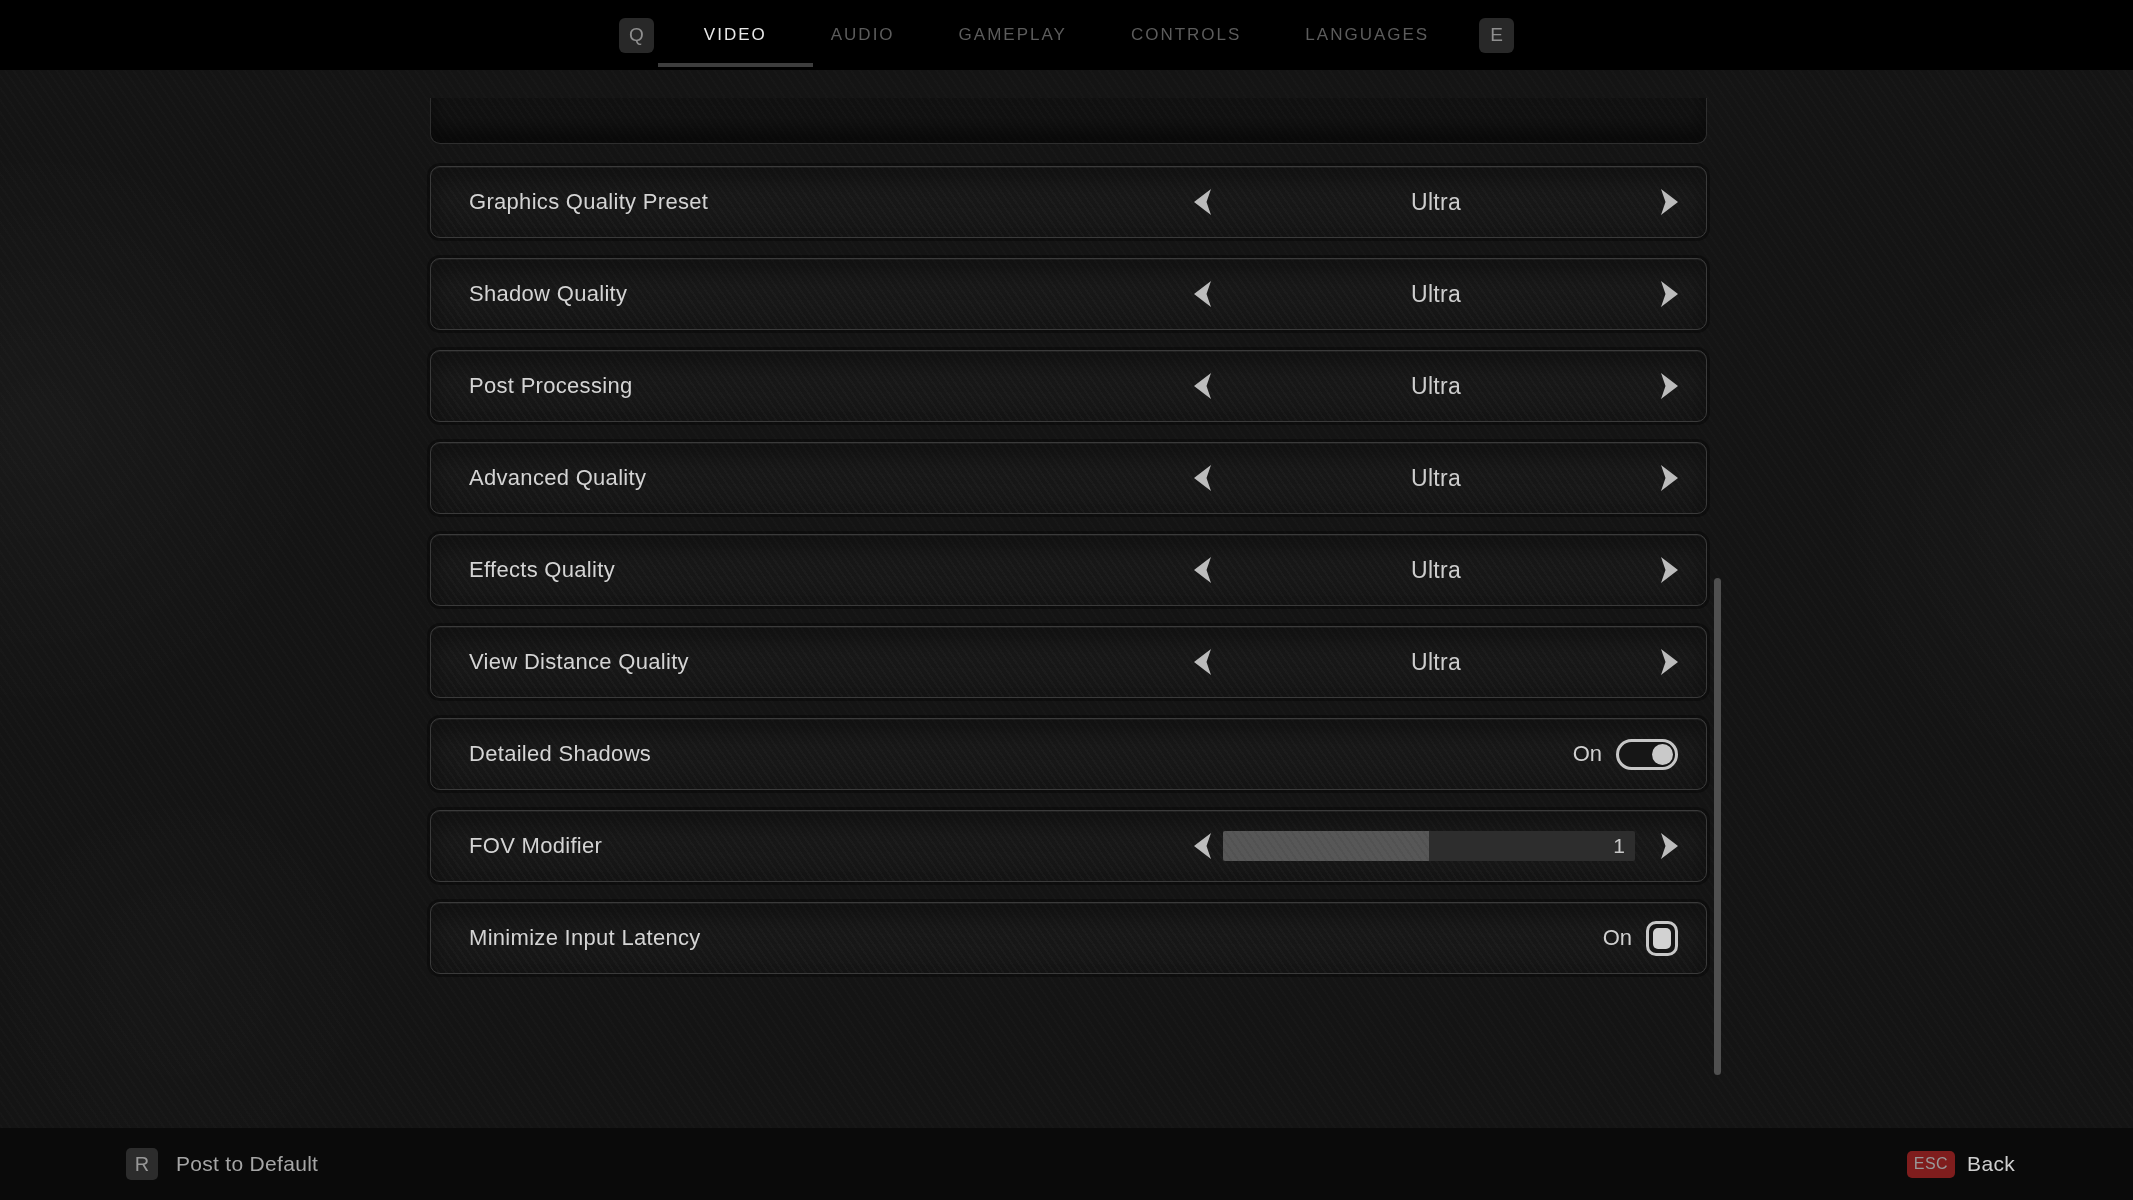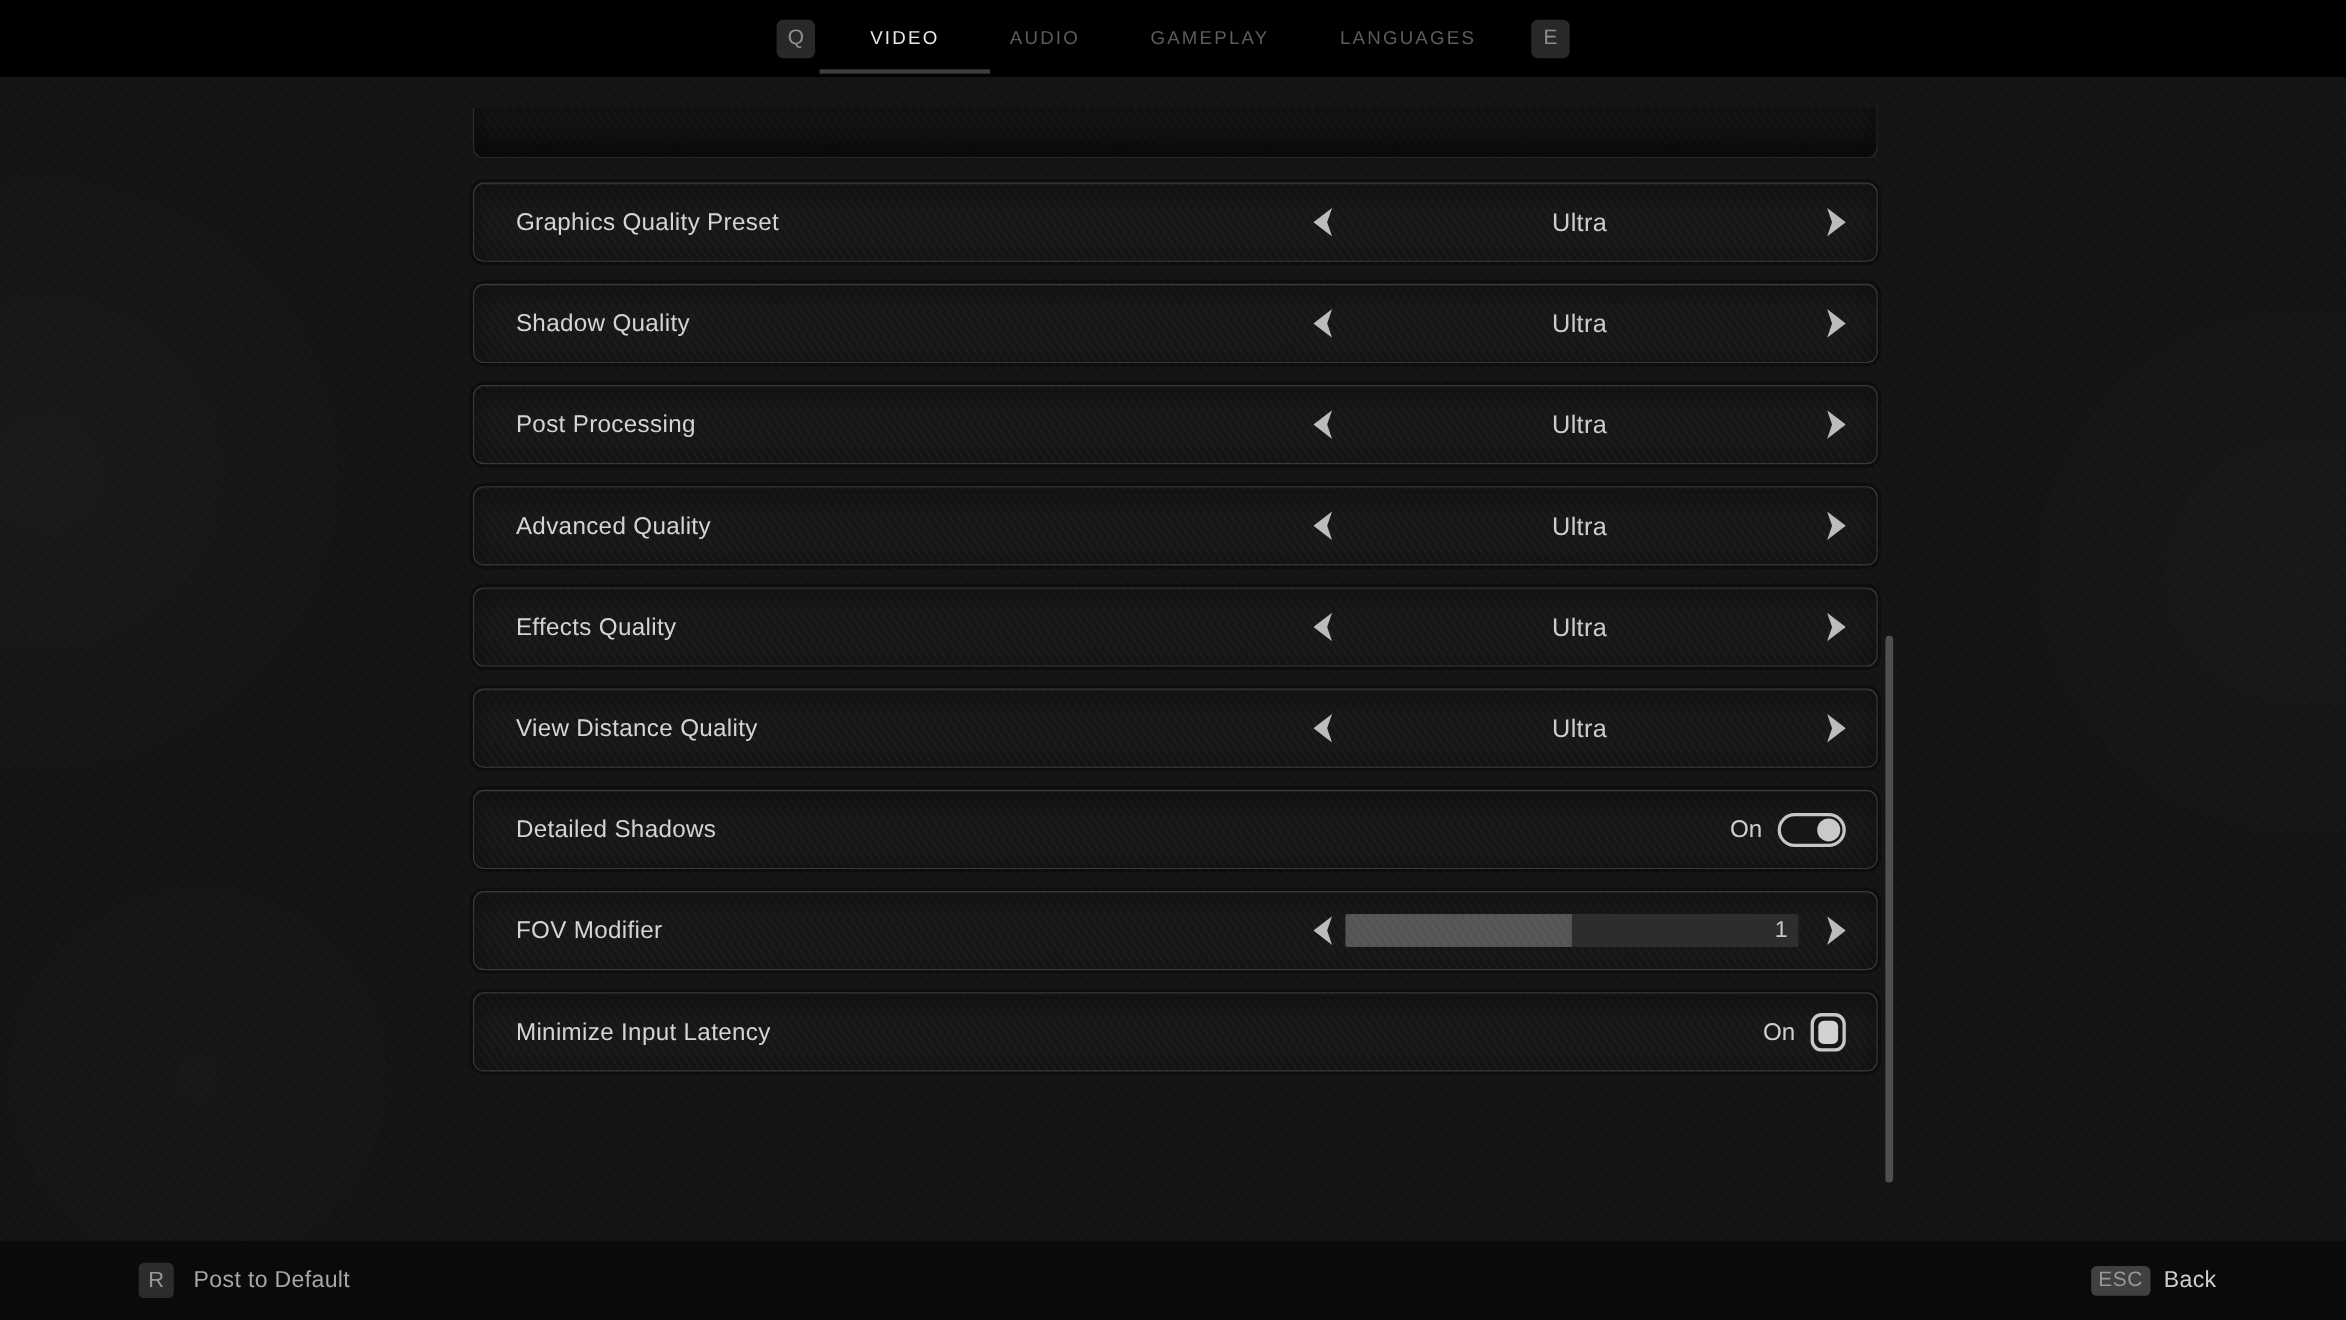--- a/index.html
+++ b/index.html
@@ -153,39 +153,42 @@
   
   .bottombar {
     position: absolute; left: 0; right: 0; bottom: 0; height: 72px;
     background: #0a0a0a;
     display: flex; align-items: center;
     padding: 0 118px 0 126px;
   }
   .hint { display: flex; align-items: center; cursor: pointer; }
   .hint.right { margin-left: auto; }
   .badge-r { width: 32px; height: 32px; font-size: 20px; background: #2c2c2c; color: #989898; border-radius: 5px; }
-  .badge-esc { height: 27px; padding: 0 7px; font-size: 19px; letter-spacing: 0.5px; background: #404040; color: #989898; border-radius: 5px; margin-left: 44px; }
+  .badge-esc { height: 27px; padding: 0 7px; font-size: 16px; letter-spacing: 0.5px; background: #7f1d1d; color: #989898; border-radius: 5px; margin-left: 44px; }
   .hint-label { font-size: 21px; color: #a6a6a6; margin-left: 18px; letter-spacing: 0.3px; }
   .hint-label.back { color: #cfcfcf; margin-left: 12px; }
 </style>
 </head>
 <body>
 
 <div class="screen">
 
   <nav class="topnav">
     <span class="key-badge nav-badge left">Q</span>
     <div class="tab active">
       <span>VIDEO</span>
     </div>
     <div class="tab">
       <span>AUDIO</span>
     </div>
     <div class="tab">
       <span>GAMEPLAY</span>
+    </div>
+    <div class="tab">
+      <span>CONTROLS</span>
     </div>
     <div class="tab">
       <span>LANGUAGES</span>
     </div>
     <span class="key-badge nav-badge right">E</span>
   </nav>
 
   <main class="list">
 
     <div class="row partial"></div>

